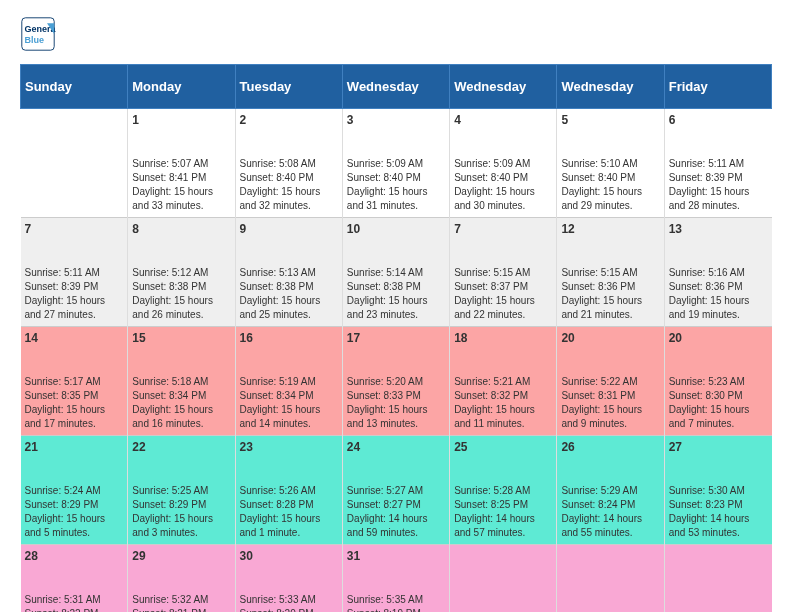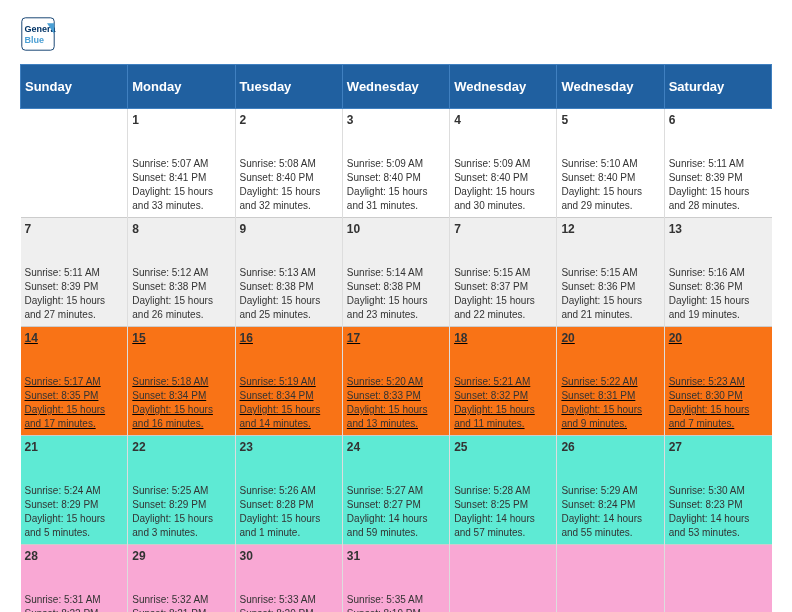--- a/index.html
+++ b/index.html
@@ -86,21 +86,21 @@
       color: #333;
       line-height: 1.4;
       margin-top: 30px;
     }
     .empty-cell {
       background: #fff;
     }
     
     .row-week1 td { background-color: #fff; }
     .row-week2 td { background-color: #efefef; }
-    .row-week3 td { background-color: #f97316; text-decoration: underline; }
+    .row-week3 td { background-color: #fca5a5; }
     .row-week4 td { background-color: #5eead4; }
     .row-week5 td { background-color: #f9a8d4; }
   </style>
 </head>
 <body>
 
 <div class="container">
   <div class="header">
     <div class="logo">
       <svg class="logo-icon" viewBox="0 0 40 40">
@@ -118,21 +118,21 @@
 
   <table>
     <thead>
       <tr>
       <th>Sunday</th>
           <th>Monday</th>
           <th>Tuesday</th>
           <th>Wednesday</th>
           <th>Wednesday</th>
           <th>Wednesday</th>
-          <th>Saturday</th>
+          <th>Friday</th>
         </tr>
     </thead>
     <tbody id="calendar-body">
     <tr class="row-week1">
           <td class="empty-cell"></td>
           <td>
             <span class="day-num">1</span>
             <div class="day-info">Sunrise: 5:07 AM<br>Sunset: 8:41 PM<br>Daylight: 15 hours<br>and 33 minutes.</div>
           </td>
           <td>

